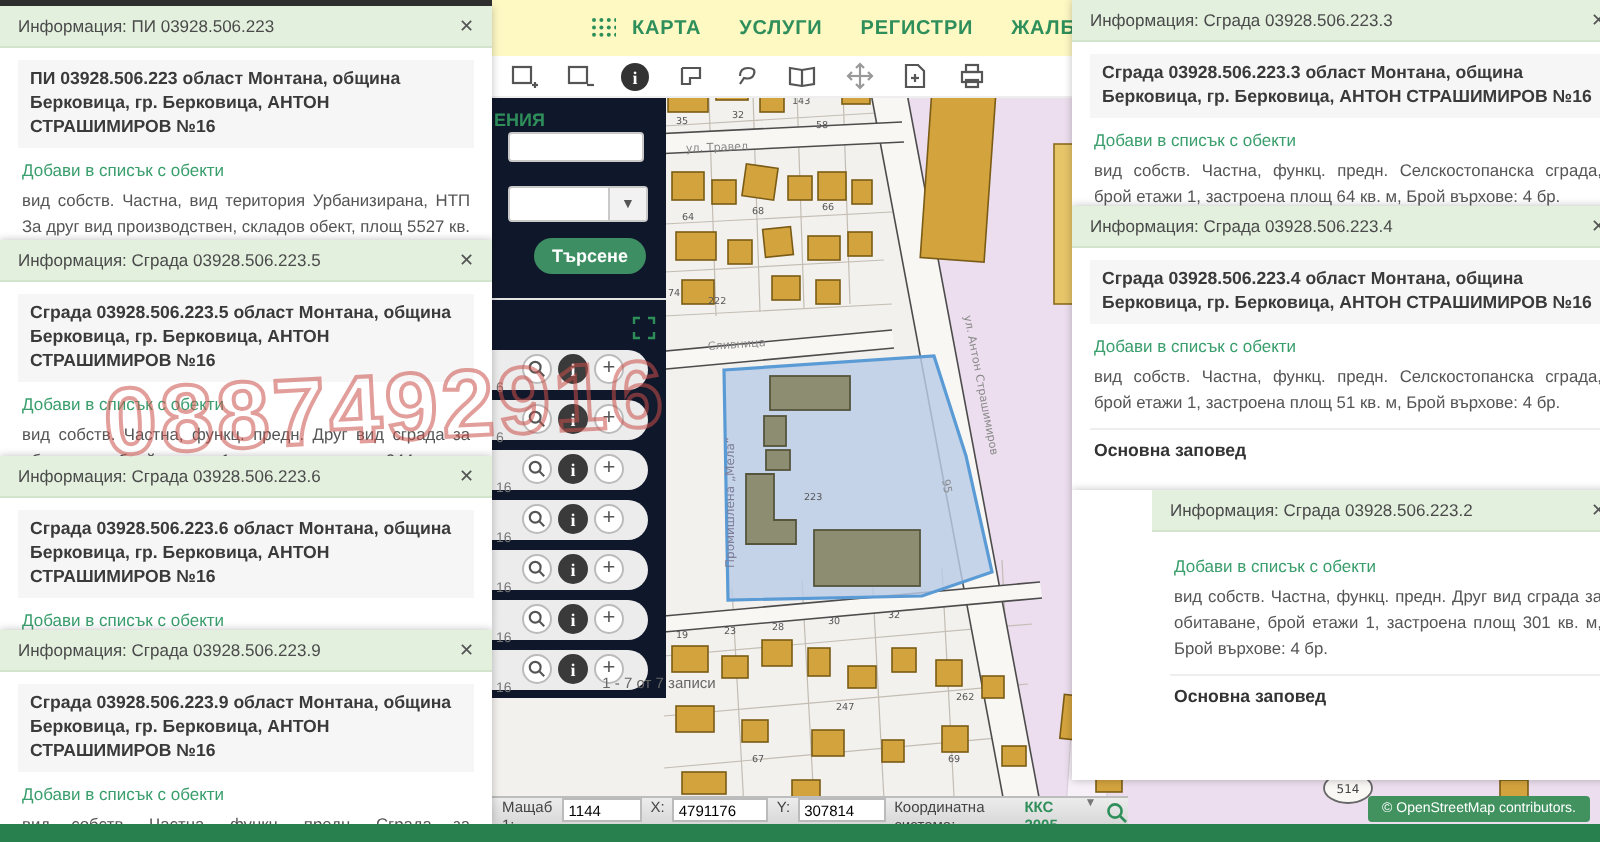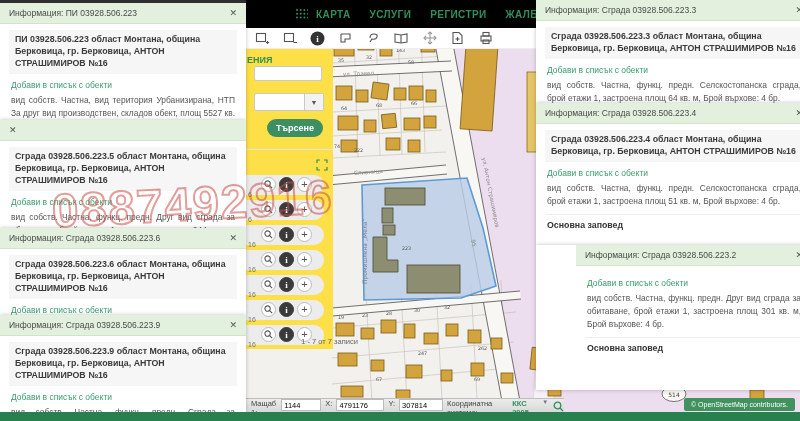--- a/index.html
+++ b/index.html
@@ -10,29 +10,29 @@
   .map-wrap svg{display:block;}
   .bld{fill:#d3a33e;stroke:#7a5c16;stroke-width:.8;}
   .bld2{fill:#e6c468;stroke:#8a6d1f;stroke-width:.8;}
   .obld{fill:#8d8d72;stroke:#55553e;stroke-width:.9;}
   .pline{stroke:#c3bdb4;stroke-width:.6;fill:none;}
   .sedge{stroke:#4c4c4c;stroke-width:.8;fill:none;}
   .pnum{font:4.8px "DejaVu Sans",sans-serif;fill:#555;}
   .slabel{font:5.6px "DejaVu Sans",sans-serif;fill:#8a8a8a;}
   .vlabel{font:6px "DejaVu Sans",sans-serif;fill:#7d7d99;}
   
-  .nav{position:absolute;left:246px;top:0;width:312px;height:28px;background:#000000;z-index:2;
+  .nav{position:absolute;left:246px;top:0;width:312px;height:28px;background:#fef9c3;z-index:2;
        display:flex;align-items:center;gap:19px;padding-left:70px;box-sizing:border-box;}
   .nav-item{color:#2f8f5b;font-size:10px;font-weight:bold;letter-spacing:.4px;cursor:pointer;white-space:nowrap;}
   
   .toolbar{position:absolute;left:246px;top:28px;width:312px;height:21px;background:#fff;z-index:2;
            display:flex;align-items:center;gap:13px;padding-left:8px;box-sizing:border-box;border-bottom:1px solid #eee;}
   .tool{width:15px;height:15px;display:flex;align-items:center;justify-content:center;cursor:pointer;}
   
-  .sidebar{position:absolute;left:246px;top:49px;width:87px;height:300px;background:#fde047;z-index:2;box-sizing:border-box;padding-left:41px;}
+  .sidebar{position:absolute;left:246px;top:49px;width:87px;height:300px;background:#0f172a;z-index:2;box-sizing:border-box;padding-left:41px;}
   .frag{position:absolute;left:1px;top:6px;color:#2f8f5b;font-size:9px;font-weight:bold;}
   .s-input{position:absolute;left:8px;top:17px;width:68px;height:15px;border:1px solid #c9c9c9;border-radius:2px;background:#fff;font-size:8px;padding:0 3px;box-sizing:border-box;}
   .s-select{position:absolute;left:8px;top:44px;width:68px;height:16px;border:1px solid #c9c9c9;border-radius:2px;background:#fff;}
   .s-select .dd{position:absolute;right:0;top:0;width:18px;height:100%;background:#f2f2f2;border-left:1px solid #c9c9c9;
                 color:#555;font-size:7px;display:flex;align-items:center;justify-content:center;cursor:pointer;}
   .s-btn{position:absolute;left:21px;top:70px;width:56px;height:18px;background:#3e8e63;color:#fff;border:none;border-radius:10px;
          font-size:9px;font-weight:bold;font-family:inherit;cursor:pointer;}
   .s-div{position:absolute;left:0;top:100px;width:100%;border-top:1px solid #e4e4e4;}
   .expand{position:absolute;right:5px;top:108px;width:12px;height:12px;cursor:pointer;}
   .rows{position:absolute;left:-58px;top:126px;width:136px;}
@@ -432,20 +432,21 @@
     </div>
     <div class="p-body">
       <div class="p-title">ПИ 03928.506.223 област Монтана, община Берковица, гр. Берковица, АНТОН СТРАШИМИРОВ №16</div>
       <div class="p-link">Добави в списък с обекти</div>
       <div class="p-text">вид собств. Частна, вид територия Урбанизирана, НТП За друг вид производствен, складов обект, площ 5527 кв. м, стар номер 1586, квартал 128, парцел X, брой върхове: 21 бр.</div>
     </div>
   </div>
 
   <div class="panel lp" style="top:120px;height:108px;">
     <div class="p-head">
+      <span>Информация: Сграда 03928.506.223.5</span>
       <span class="p-close">✕</span>
     </div>
     <div class="p-body">
       <div class="p-title">Сграда 03928.506.223.5 област Монтана, община Берковица, гр. Берковица, АНТОН СТРАШИМИРОВ №16</div>
       <div class="p-link">Добави в списък с обекти</div>
       <div class="p-text">вид собств. Частна, функц. предн. Друг вид сграда за обитаване, брой етажи 1, застроена площ 244 кв. м, Брой върхове: 7 бр.</div>
     </div>
   </div>
 
   <div class="panel lp" style="top:228px;height:87px;">

